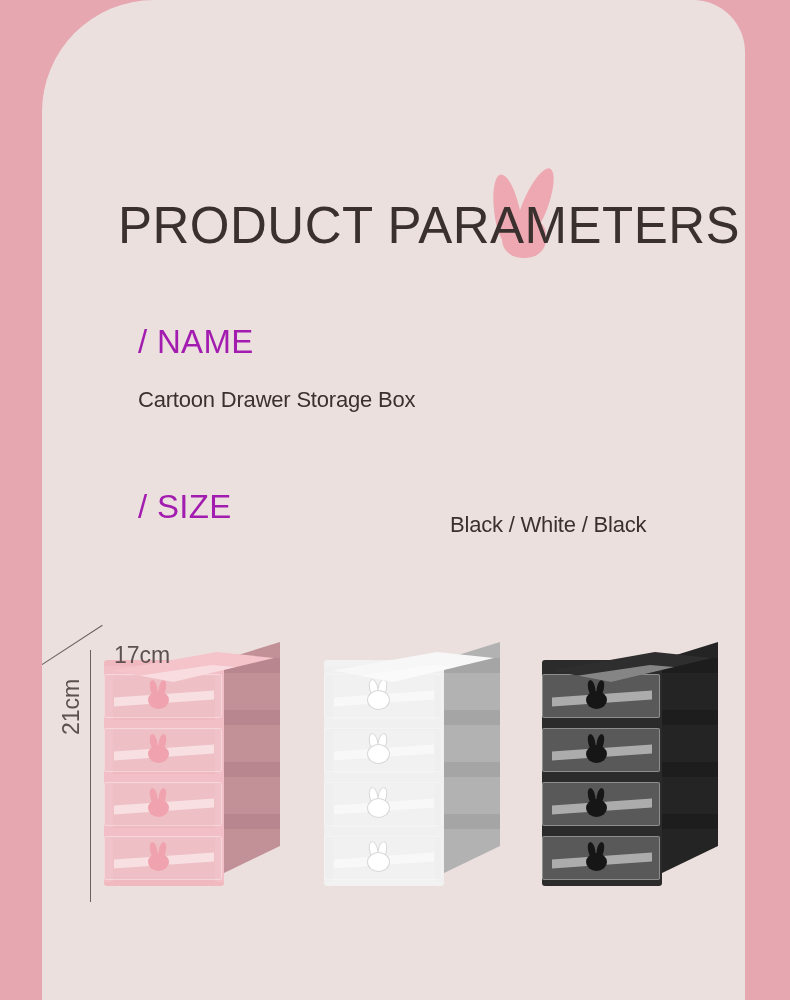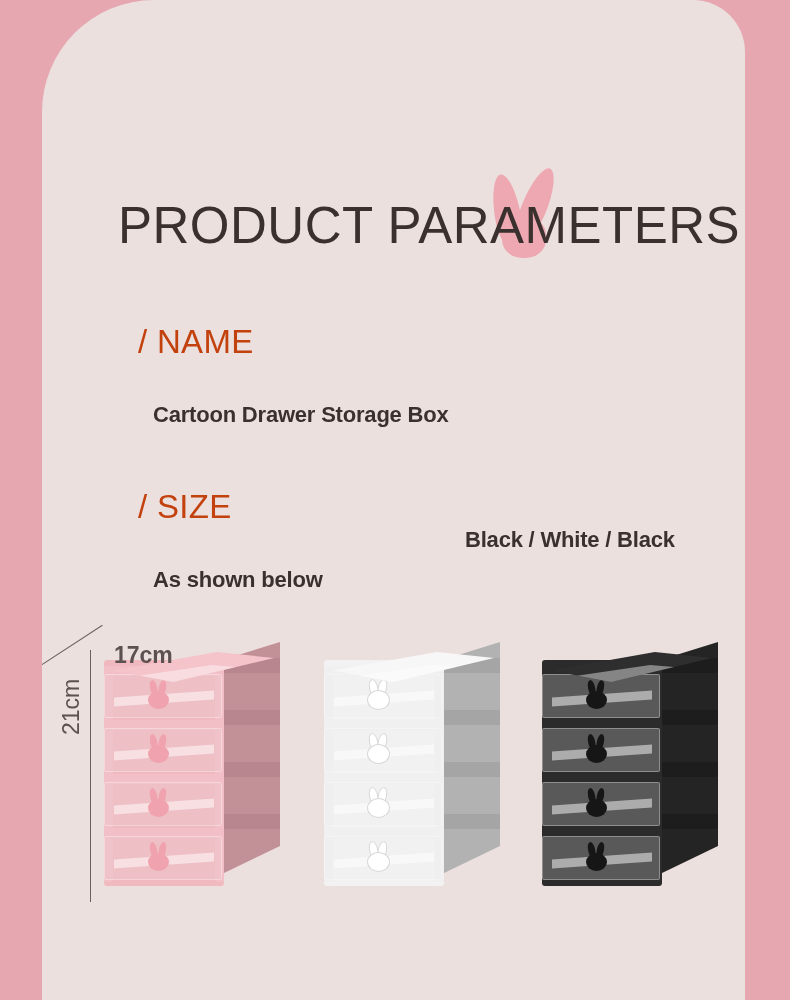--- a/index.html
+++ b/index.html
@@ -104,30 +104,30 @@
     position: absolute;
     top: 0;
   }
   .spec-cell.col-left  { left: 0px; }
   .spec-cell.col-right { left: 312px; }
   .spec-label {
     margin: 0;
     font-size: 33px;
     line-height: 40px;
     font-weight: 500;
-    color: #c2410c;
+    color: #a21caf;
     white-space: nowrap;
     letter-spacing: 0.3px;
   }
   .spec-value {
-    margin: 15px;
+    margin: 0;
     padding-top: 24px;
     font-size: 22px;
     line-height: 28px;
-    font-weight: 700;
+    font-weight: 400;
     color: #3a302e;
     white-space: nowrap;
     letter-spacing: -0.2px;
   }
   .spec-cell.col-right .spec-value.value-inline {
     padding-left: 0px;
   }
 
   
   #product-area {
@@ -179,21 +179,20 @@
   #dim-width-label {
     position: absolute;
     left: 30px;
     top: 18px;
   }
   #dim-depth {
     left: 228px;
     top: 246px;
     width: 160px;
     height: 80px;
-    font-weight: bold;
   }
   #dim-depth-line {
     position: absolute;
     left: 0;
     top: 44px;
     width: 72px;
     height: 1px;
     background: #6b6060;
     transform: rotate(-33deg);
     transform-origin: left center;
@@ -384,21 +383,20 @@
       <div class="spec-row">
         <div class="spec-cell col-left">
           <p class="spec-label">/ NAME</p>
           <p class="spec-value">Cartoon Drawer Storage Box</p>
         </div>
       </div>
 
       <div class="spec-row">
         <div class="spec-cell col-left">
           <p class="spec-label">/ SIZE</p>
-          <p class="spec-value">As shown below</p>
         </div>
         <div class="spec-cell col-right">
           <p class="spec-value value-inline">Black / White / Black</p>
         </div>
       </div>
 
     </div>
 
     <div id="product-area">
 

